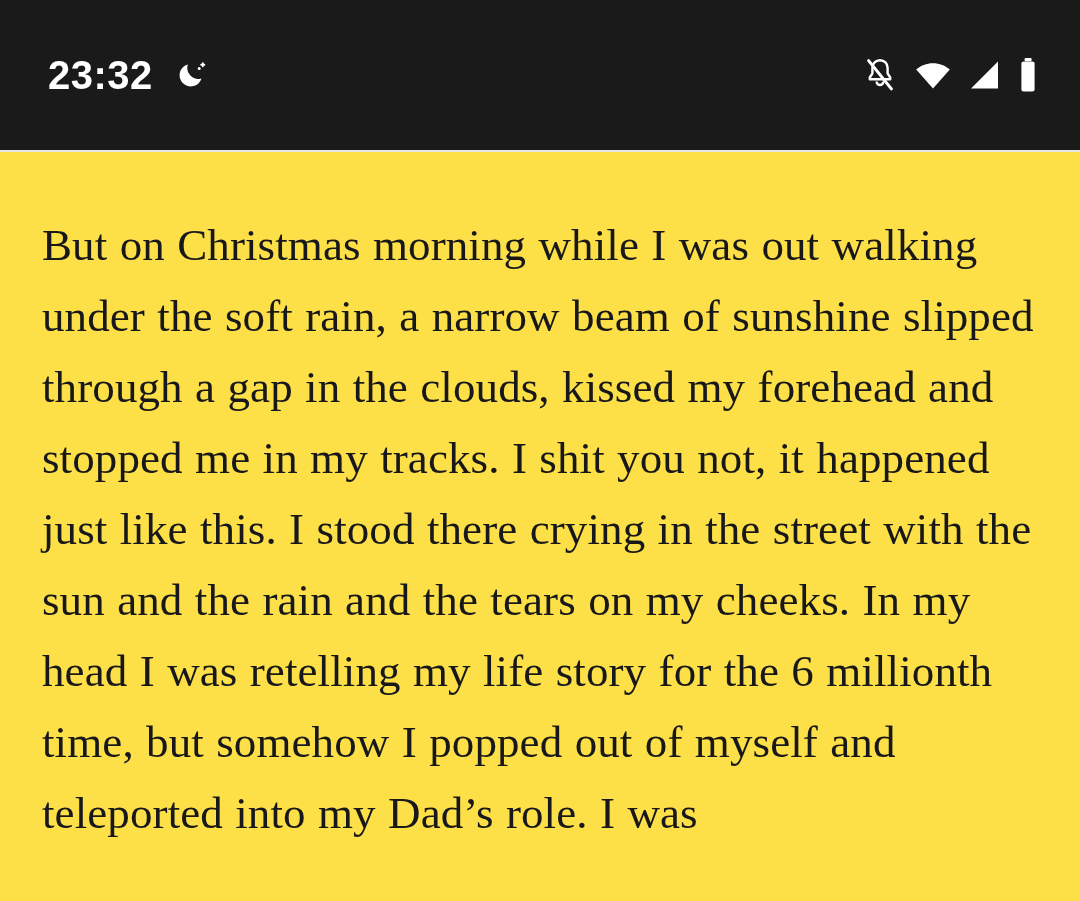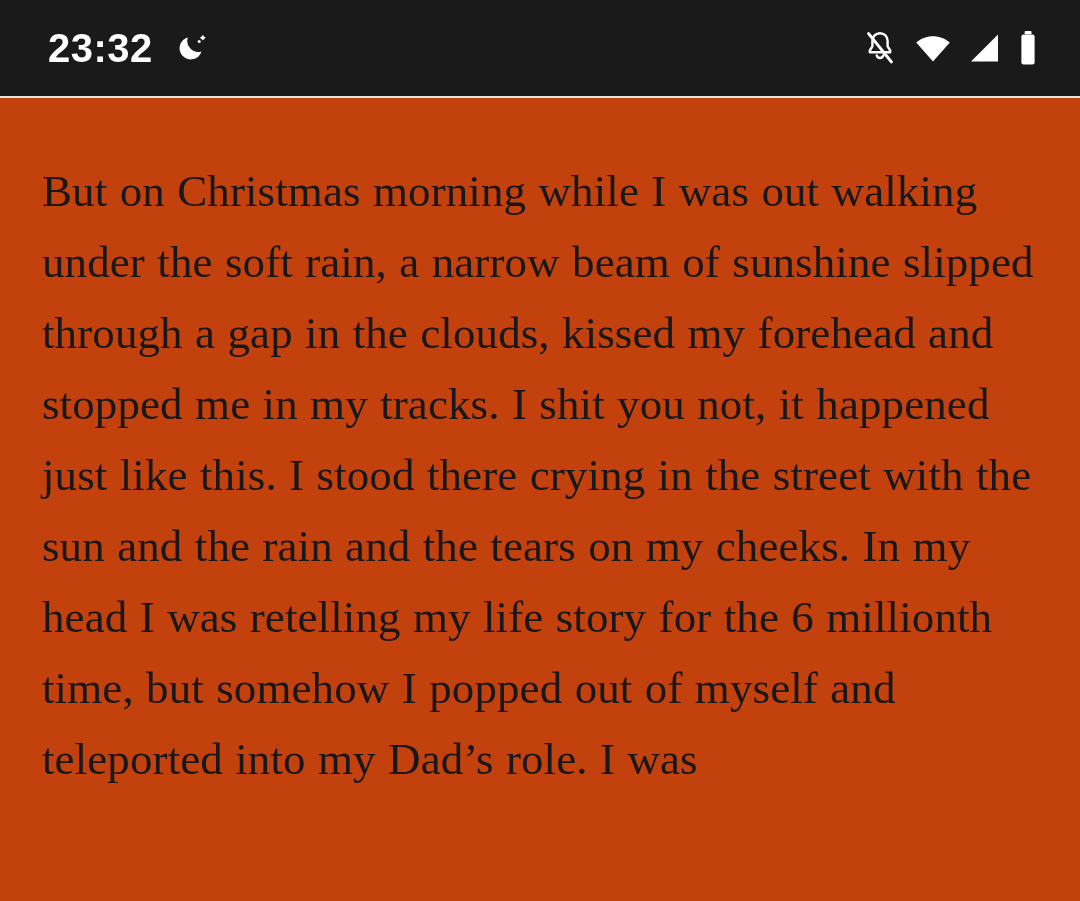--- a/index.html
+++ b/index.html
@@ -15,21 +15,21 @@
     position: relative;
     width: 1080px;
     height: 901px;
     background: #ffffff;
     display: flex;
     flex-direction: column;
   }
 
   
   .status-bar {
-    height: 96px;
+    height: 150px;
     background: #1a1a1a;
     color: #ffffff;
     display: flex;
     align-items: center;
     justify-content: space-between;
     padding: 0 42px 0 48px;
     flex: 0 0 auto;
   }
   .status-left {
     display: flex;
@@ -57,21 +57,21 @@
   
   .top-divider {
     height: 2px;
     background: #e6e6e6;
     flex: 0 0 auto;
   }
 
   
   .reader {
     flex: 1 1 auto;
-    background: #c2410c;
+    background: #fde047;
     padding: 58px 44px 0 42px;
     overflow: hidden;
   }
   .reader-paragraph {
     font-family: "Liberation Serif", serif;
     font-size: 45px;
     line-height: 71px;
     color: #18181a;
     letter-spacing: 0.1px;
     text-align: left;

